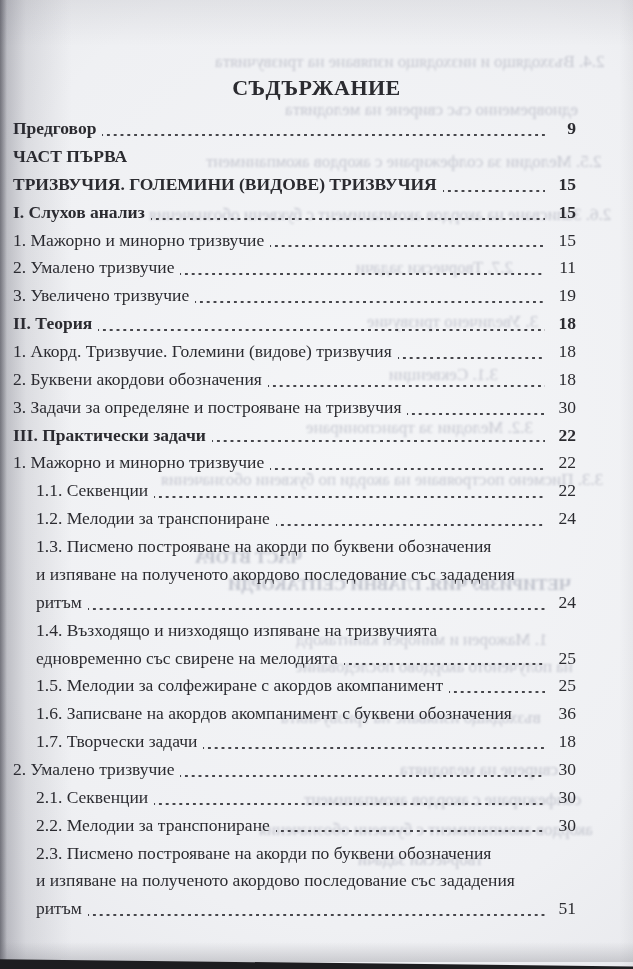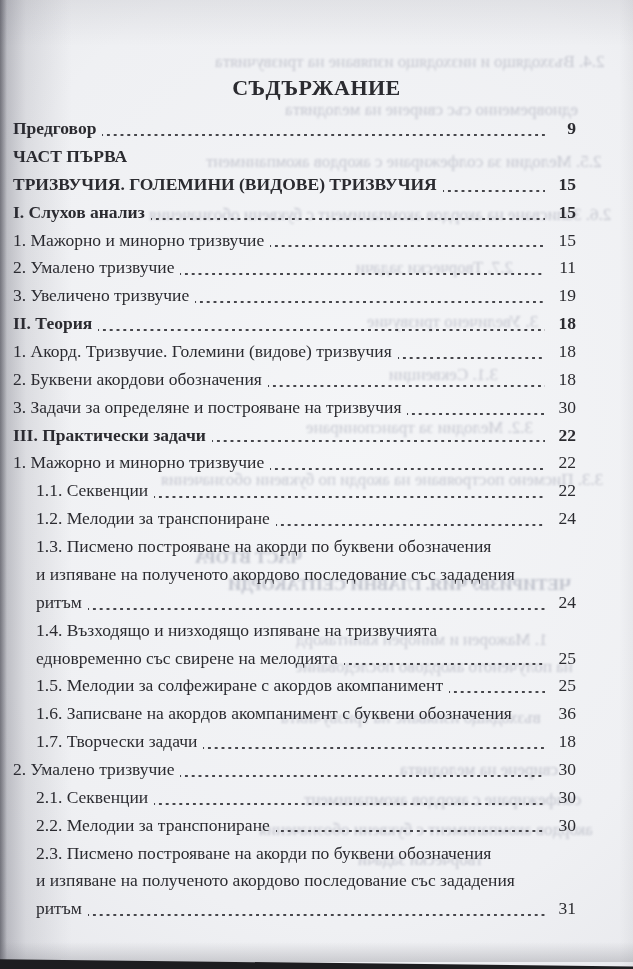--- a/index.html
+++ b/index.html
@@ -250,21 +250,21 @@
         <span class="pagenum"></span>
       </div>
       <div class="row indent">
         <span class="label">и изпяване на полученото акордово последование със зададения</span>
         <span class="leader nodots"></span>
         <span class="pagenum"></span>
       </div>
       <div class="row indent">
         <span class="label">ритъм</span>
         <span class="leader"></span>
-        <span class="pagenum">31</span>
+        <span class="pagenum">51</span>
       </div>
     </div>
 
   <div class="gutter-shadow"></div>
   <div class="edge-line-left"></div>
   <div class="bottom-soft-shadow"></div>
   <div class="bottom-band"></div>
 
 </div>
 

